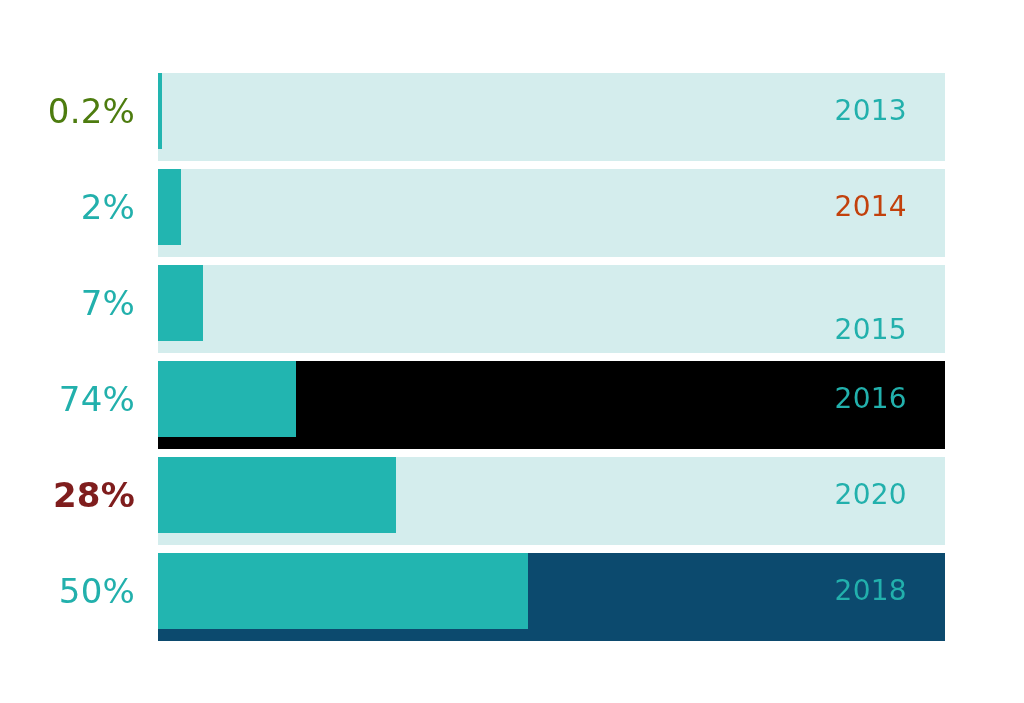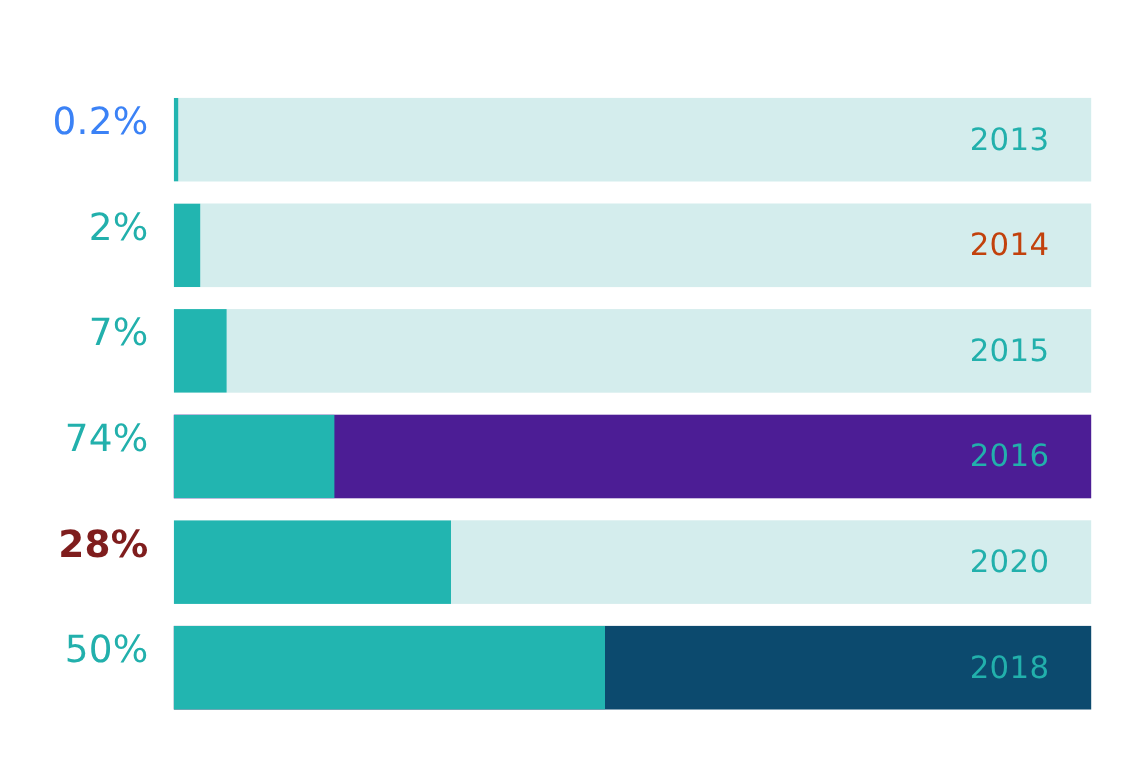--- a/index.html
+++ b/index.html
@@ -51,26 +51,25 @@
     font-size: 34px;
     font-weight: 400;
     letter-spacing: 0.2px;
     line-height: 1;
     white-space: nowrap;
   }
 
   .bar-track {
     position: absolute;
     left: 158px;
-    top: 16px;
+    top: 0;
     width: 787px;
-    height: 76px;
+    height: 88px;
     background: #d4eded;
     overflow: hidden;
-    padding-left: 47px;
   }
 
   .bar-fill {
     position: absolute;
     left: 0;
     top: 0;
     height: 76px;
     background: #22b5b0;
   }
 
@@ -89,46 +88,46 @@
     white-space: nowrap;
   }
 </style>
 </head>
 <body style="background: rgb(255, 255, 255);">
 
 <div id="chart-root">
   <div id="bars-area">
 
     <div class="bar-row">
-      <div class="value-label" style="color: #3b82f6;">0.2%</div>
+      <div class="value-label" style="color: #4d7c0f;">0.2%</div>
       <div class="bar-track" style="background: rgb(212, 237, 237);">
         <div class="bar-fill" style="width: 0.5%; background: rgb(34, 181, 176);"></div>
         <div class="category-label" style="color: rgb(34, 176, 172);">2013</div>
       </div>
     </div>
 
     <div class="bar-row">
       <div class="value-label" style="color: rgb(34, 176, 172);">2%</div>
       <div class="bar-track" style="background: rgb(212, 237, 237);">
         <div class="bar-fill" style="width: 2.9%; background: rgb(34, 181, 176);"></div>
         <div class="category-label" style="color: #c2410c; margin-left: 15px;">2014</div>
       </div>
     </div>
 
     <div class="bar-row">
       <div class="value-label" style="color: rgb(34, 176, 172);">7%</div>
       <div class="bar-track" style="background: rgb(212, 237, 237);">
         <div class="bar-fill" style="width: 5.7%; background: rgb(34, 181, 176);"></div>
-        <div class="category-label" style="color: rgb(34, 176, 172);">2015</div>
+        <div class="category-label" style="color: rgb(34, 176, 172); margin-top: 27px;">2015</div>
       </div>
     </div>
 
     <div class="bar-row">
       <div class="value-label" style="color: rgb(34, 176, 172);">74%</div>
-      <div class="bar-track" style="background: #4c1d95;">
+      <div class="bar-track" style="background: #000000;">
         <div class="bar-fill" style="width: 17.5%; background: rgb(34, 181, 176);"></div>
         <div class="category-label" style="color: rgb(34, 176, 172);">2016</div>
       </div>
     </div>
 
     <div class="bar-row">
       <div class="value-label" style="color: #7f1d1d; font-weight: bold;">28%</div>
       <div class="bar-track" style="background: rgb(212, 237, 237);">
         <div class="bar-fill" style="width: 30.2%; background: rgb(34, 181, 176);"></div>
         <div class="category-label" style="color: rgb(34, 176, 172);">2020</div>

